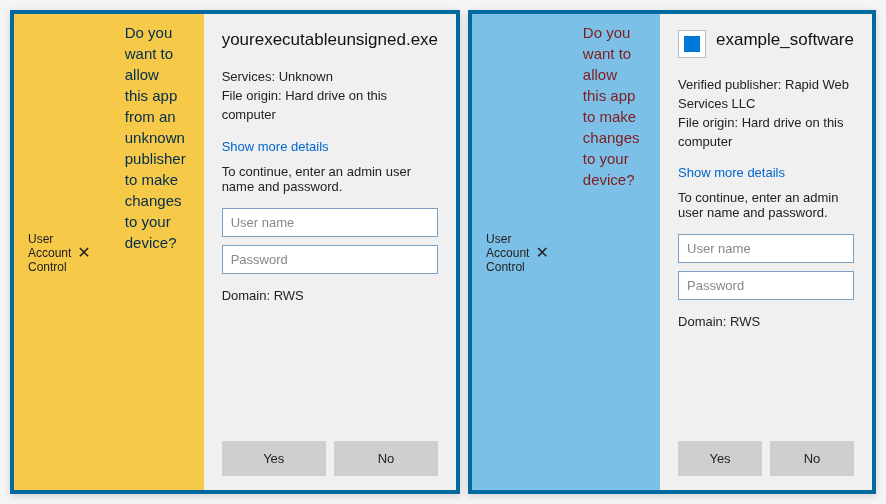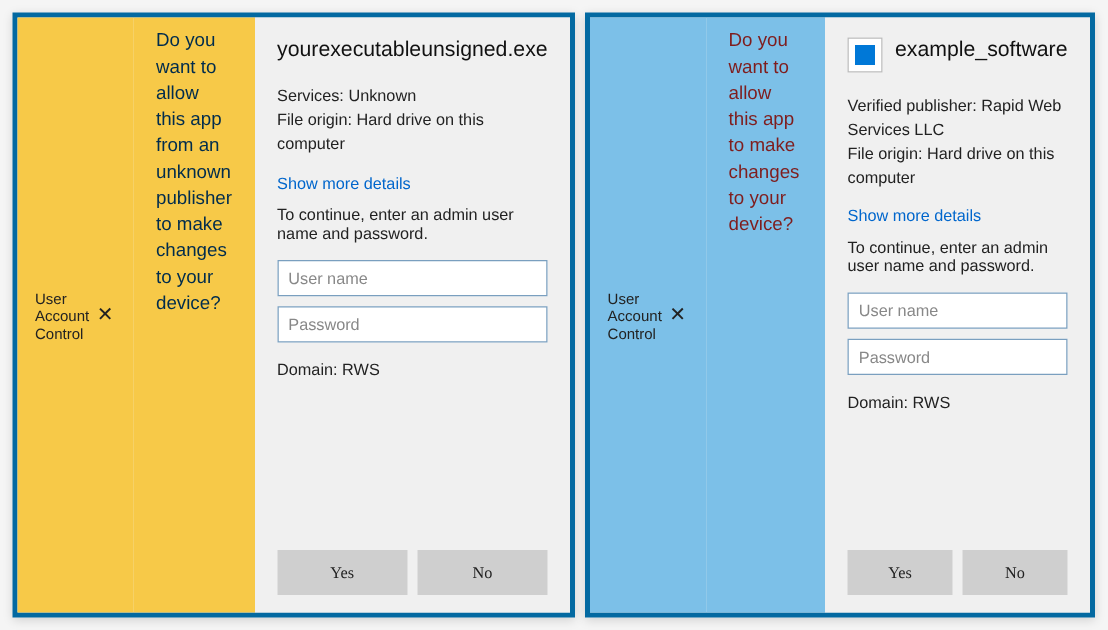--- a/index.html
+++ b/index.html
@@ -107,21 +107,20 @@
     .field::placeholder { color: #888; }
     .domain {
       font-size: 13px;
       margin-top: 6px;
       margin-bottom: 18px;
     }
     .buttons {
       display: flex;
       gap: 8px;
       margin-top: auto;
-      font-family: Liberation Serif, serif;
     }
     .btn {
       flex: 1;
       background: #cfcfcf;
       border: none;
       padding: 10px 0;
       font-size: 13px;
       color: #222;
       cursor: pointer;
       font-family: inherit;

